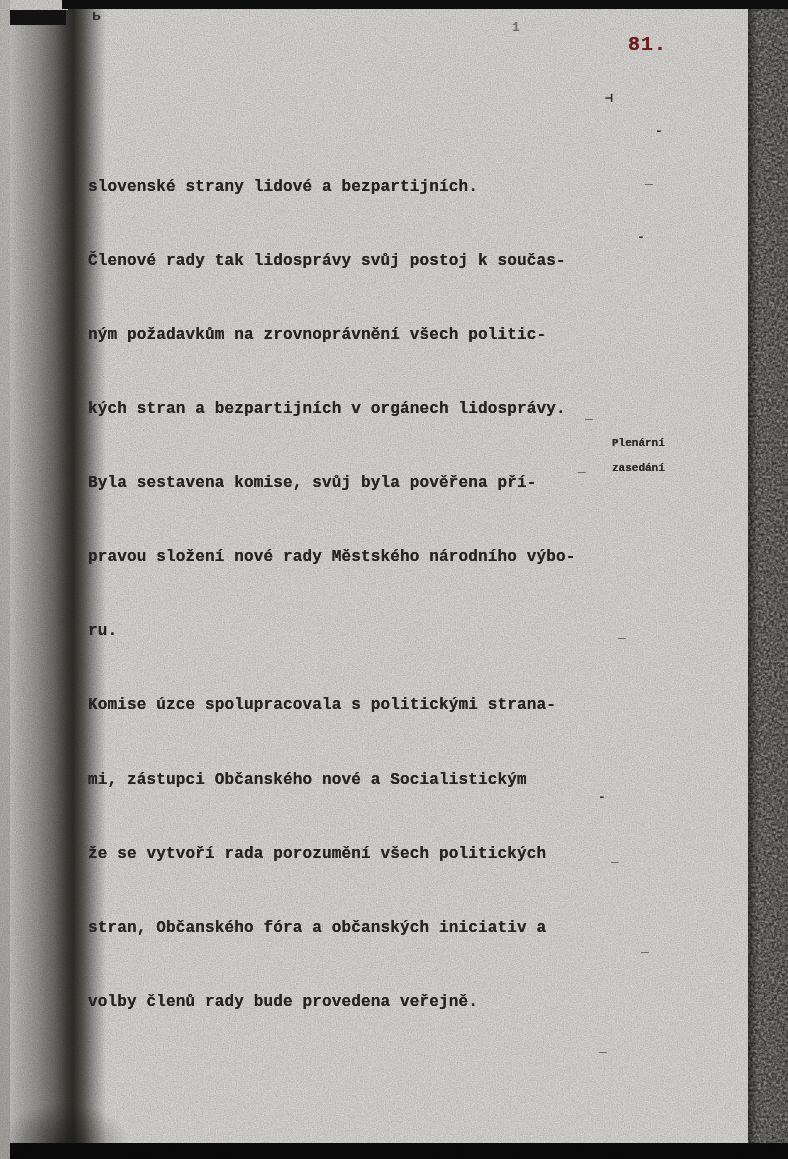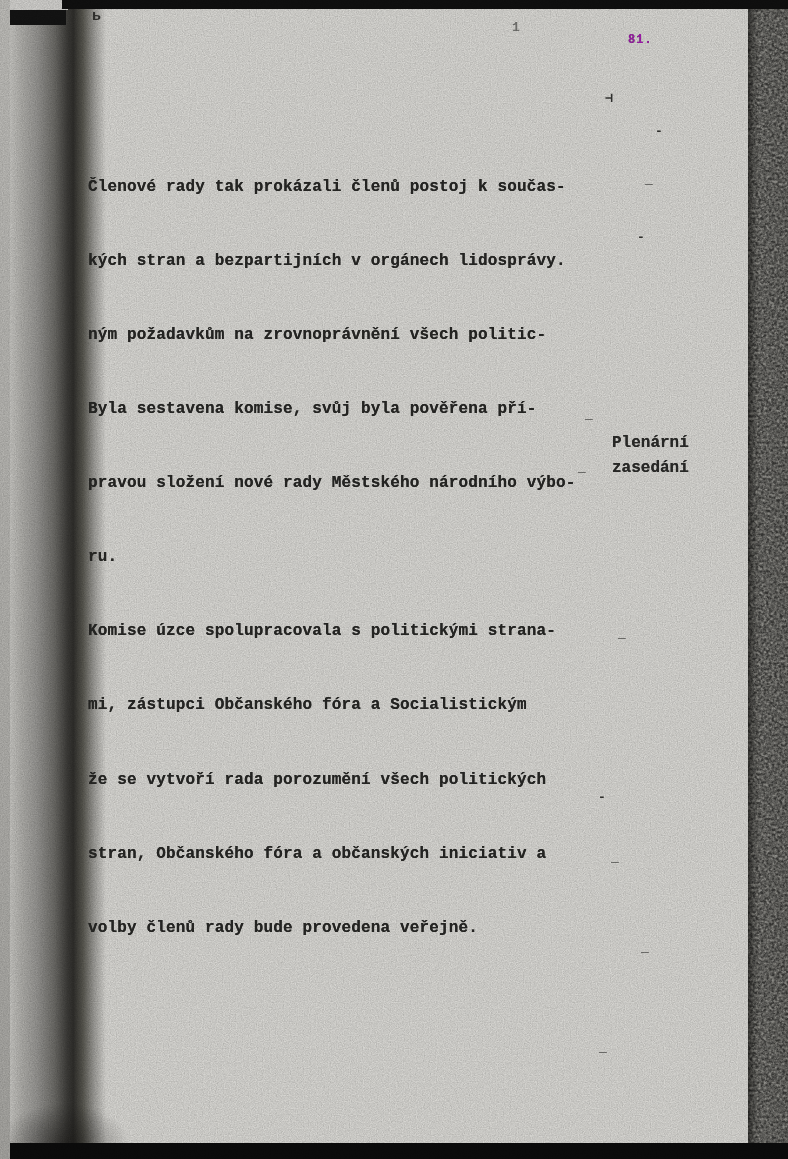--- a/index.html
+++ b/index.html
@@ -21,30 +21,30 @@
       #c4c3bf 0%, #adaca8 12%, #949390 28%, #6b6a66 46%,
       #3b3a37 60%, #2f2e2b 66%, #57564f 76%, #9e9d99 88%, #d6d5d1 100%); }
   .gutter-fold-bottom { position:absolute; left:10px; bottom:16px; width:120px; height:78px; z-index:3;
     background:radial-gradient(ellipse 90px 55px at 45% 100%, rgba(22,21,19,0.55), rgba(22,21,19,0) 72%); }
   
   .right-texture { position:absolute; right:0; top:7px; bottom:14px; width:40px; z-index:20;
     background:linear-gradient(to right,#7f7e79, #94938e 30%, #8d8c87);
     box-shadow:inset 7px 0 7px -4px rgba(45,44,42,0.75); }
   .right-texture svg { display:block; width:100%; height:100%; }
   
-  .page-number { position:absolute; left:628px; top:33px; font-size:12px; font-weight:bold;
-    color:#a21caf; letter-spacing:1px; text-shadow:0 0 0.6px rgba(35,35,33,0.8); }
+  .page-number { position:absolute; left:628px; top:33px; font-size:20px; font-weight:bold;
+    color:#7f1d1d; letter-spacing:1px; text-shadow:0 0 0.6px rgba(35,35,33,0.8); }
   .text-column { position:absolute; left:88px; top:76px; width:590px;
     color:#272725; font-size:16px; font-weight:bold; line-height:24.7px;
     letter-spacing:0.15px; white-space:pre; z-index:10;
     text-shadow:0 0 0.6px rgba(35,35,33,0.85); }
   .para { margin:0; }
   .text-line { height:24.7px; }
   .margin-note { position:absolute; left:612px; top:431px; z-index:10;
-    color:#2b2b29; font-size:16px; font-weight:bold; line-height:25px;
+    color:#2b2b29; font-size:11px; font-weight:bold; line-height:25px;
     text-shadow:0 0 0.6px rgba(35,35,33,0.85); }
   
   .artifact { position:absolute; z-index:11; color:#333331; font-size:13px;
     font-weight:bold; font-family:"Liberation Mono",monospace; }
   
   .grain { position:absolute; left:0; top:0; z-index:40; pointer-events:none; }
 </style>
 </head>
 <body>
 
@@ -72,28 +72,29 @@
 
   <div class="page-number">81.</div>
 
   <div class="margin-note">
     <div class="margin-note-line">Plenární</div>
     <div class="margin-note-line">zasedání</div>
   </div>
 
   <div class="text-column">
     <div class="para">
-      <div class="text-line">Členové rady tak prokázali členů postoj k součas-</div>
+      <div class="text-line">slovenské strany lidové a bezpartijních.</div>
+      <div class="text-line">Členové rady tak lidosprávy svůj postoj k součas-</div>
+      <div class="text-line">ným požadavkům na zrovnoprávnění všech politic-</div>
       <div class="text-line">kých stran a bezpartijních v orgánech lidosprávy.</div>
-      <div class="text-line">ným požadavkům na zrovnoprávnění všech politic-</div>
       <div class="text-line">Byla sestavena komise, svůj byla pověřena pří-</div>
       <div class="text-line">pravou složení nové rady Městského národního výbo-</div>
       <div class="text-line">ru.</div>
       <div class="text-line">Komise úzce spolupracovala s politickými strana-</div>
-      <div class="text-line">mi, zástupci Občanského fóra a Socialistickým</div>
+      <div class="text-line">mi, zástupci Občanského nové a Socialistickým</div>
       <div class="text-line">že se vytvoří rada porozumění všech politických</div>
       <div class="text-line">stran, Občanského fóra a občanských iniciativ a</div>
       <div class="text-line">volby členů rady bude provedena veřejně.</div>
     </div>
     
     
   </div>
 
   <span class="artifact" style="left:92px;  top:8px;    font-size:15px;">ь</span>
   <span class="artifact" style="left:512px; top:20px;  opacity:.6;">1</span>

